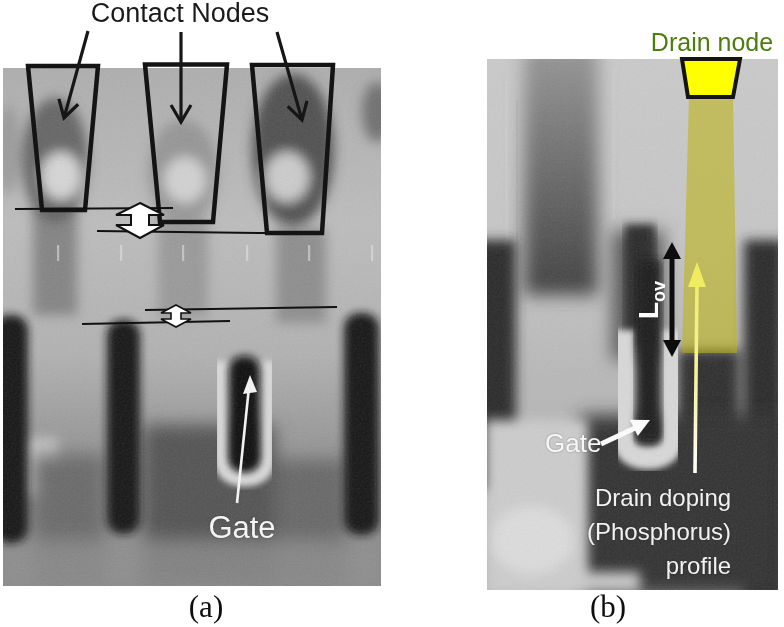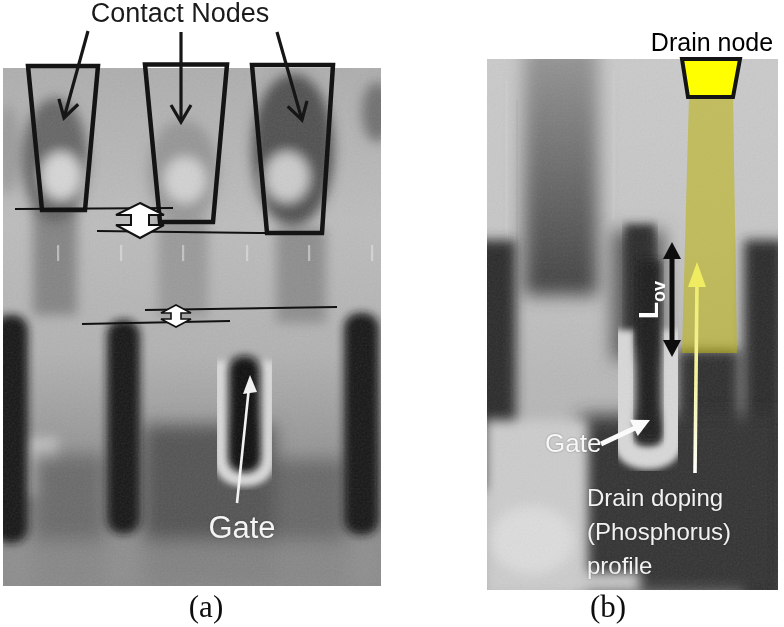--- a/index.html
+++ b/index.html
@@ -1,23 +1,23 @@
 <!DOCTYPE html>
 <html><head>
 <meta charset="utf-8">
 <style>
   html,body{margin:0;padding:0;background:#ffffff;}
   .stage{position:relative;width:784px;height:627px;background:#ffffff;overflow:hidden;
          font-family:"Liberation Sans","DejaVu Sans",sans-serif;padding-left:36px;}
   .stage svg{position:absolute;left:0;top:0;}
-  .label{position:absolute;white-space:nowrap;}
+  .label{position:absolute;white-space:nowrap;text-align:right;}
   .lbl-contact{left:88px;top:-2px;width:184px;text-align:center;font-size:27px;color:#1b1b1b;}
   .lbl-gate-a{left:200px;top:510px;width:84px;text-align:center;font-size:31px;color:#f4f4f4;
               text-shadow:0 0 2px rgba(0,0,0,.35);}
-  .lbl-drain-node{left:642px;top:28px;width:140px;text-align:center;font-size:25px;color:#000000;}
+  .lbl-drain-node{left:642px;top:28px;width:140px;text-align:center;font-size:25px;color:#4d7c0f;}
   .lbl-lov{left:604px;top:283px;width:90px;height:34px;text-align:center;font-size:28px;
            font-weight:bold;color:#ffffff;transform:rotate(-90deg);line-height:34px;}
   .lbl-lov sub{font-size:18px;font-weight:bold;}
   .lbl-gate-b{left:545px;top:428px;width:62px;text-align:left;font-size:26px;color:#f7f7f7;
               text-shadow:0 0 2px rgba(0,0,0,.35);}
   .lbl-doping{left:587px;top:481px;font-size:24px;line-height:34px;color:#f2f2f2;
               text-shadow:0 0 2px rgba(0,0,0,.3);}
   .caption{font-family:"Liberation Serif","DejaVu Serif",serif;font-size:31px;color:#0e0e0e;}
   .cap-a{left:168px;top:589px;width:76px;text-align:center;}
   .cap-b{left:570px;top:589px;width:76px;text-align:center;}

